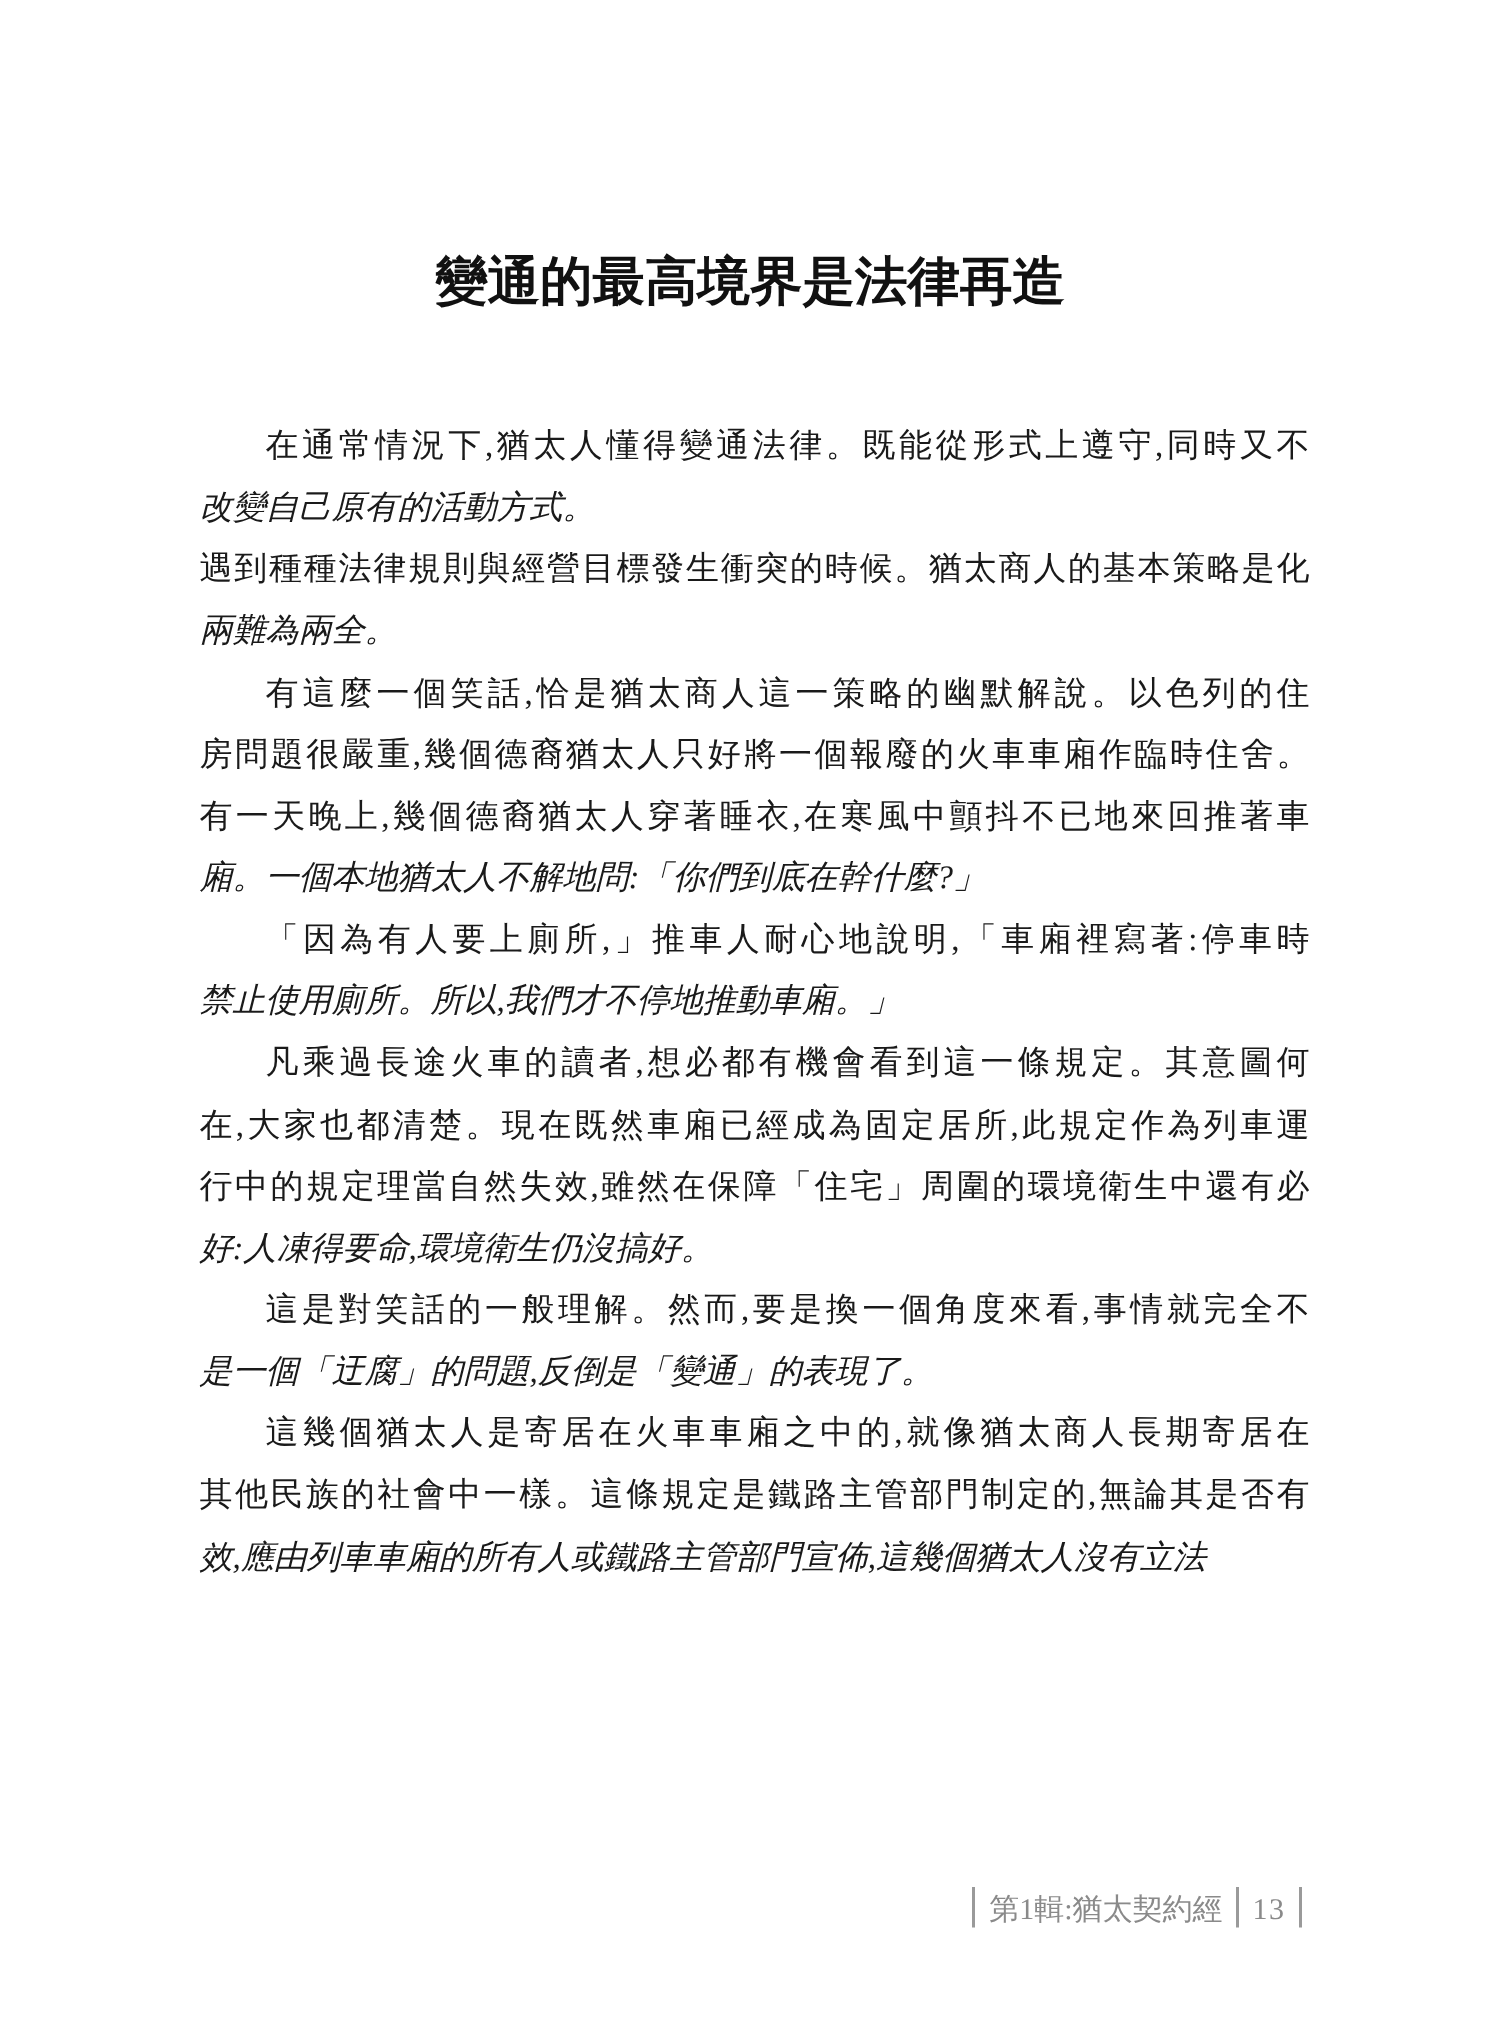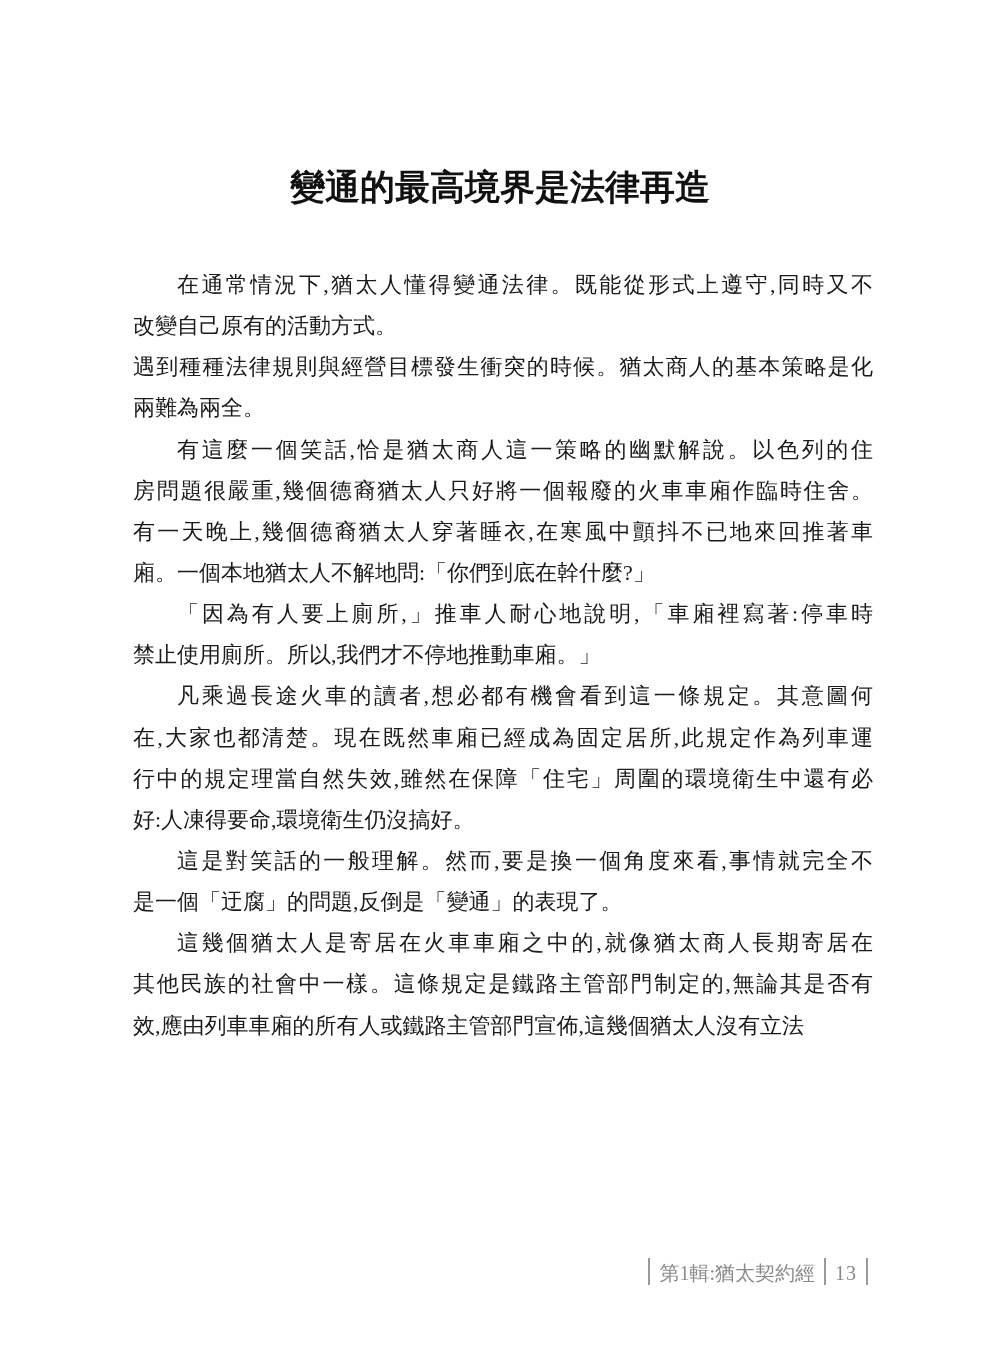--- a/index.html
+++ b/index.html
@@ -21,34 +21,34 @@
     text-align: center;
     font-size: 35px;
     line-height: 44px;
     font-weight: 700;
     letter-spacing: 0px;
     color: #111111;
     margin: 0;
   }
   .body-text {
     position: absolute;
-    left: 133px; top: 264px;
+    left: 133px; top: 276px;
     width: 740px;
     font-size: 22px;
     color: #1a1a1a;
   }
   .line {
     line-height: 41.15px;
     height: 41.15px;
     text-align: justify;
     text-align-last: justify;
     overflow: hidden;
   }
   .line.first { text-indent: 2em; }
-  .line.plast { text-align-last: left; }
+  .line.plast { text-align-last: left; font-style: italic; }
   .page-footer {
     position: absolute;
     top: 1258px; right: 123px;
     display: flex;
     align-items: flex-start;
     color: #8a8a8a;
     font-size: 20px;
     line-height: 30px;
   }
   .vbar {

